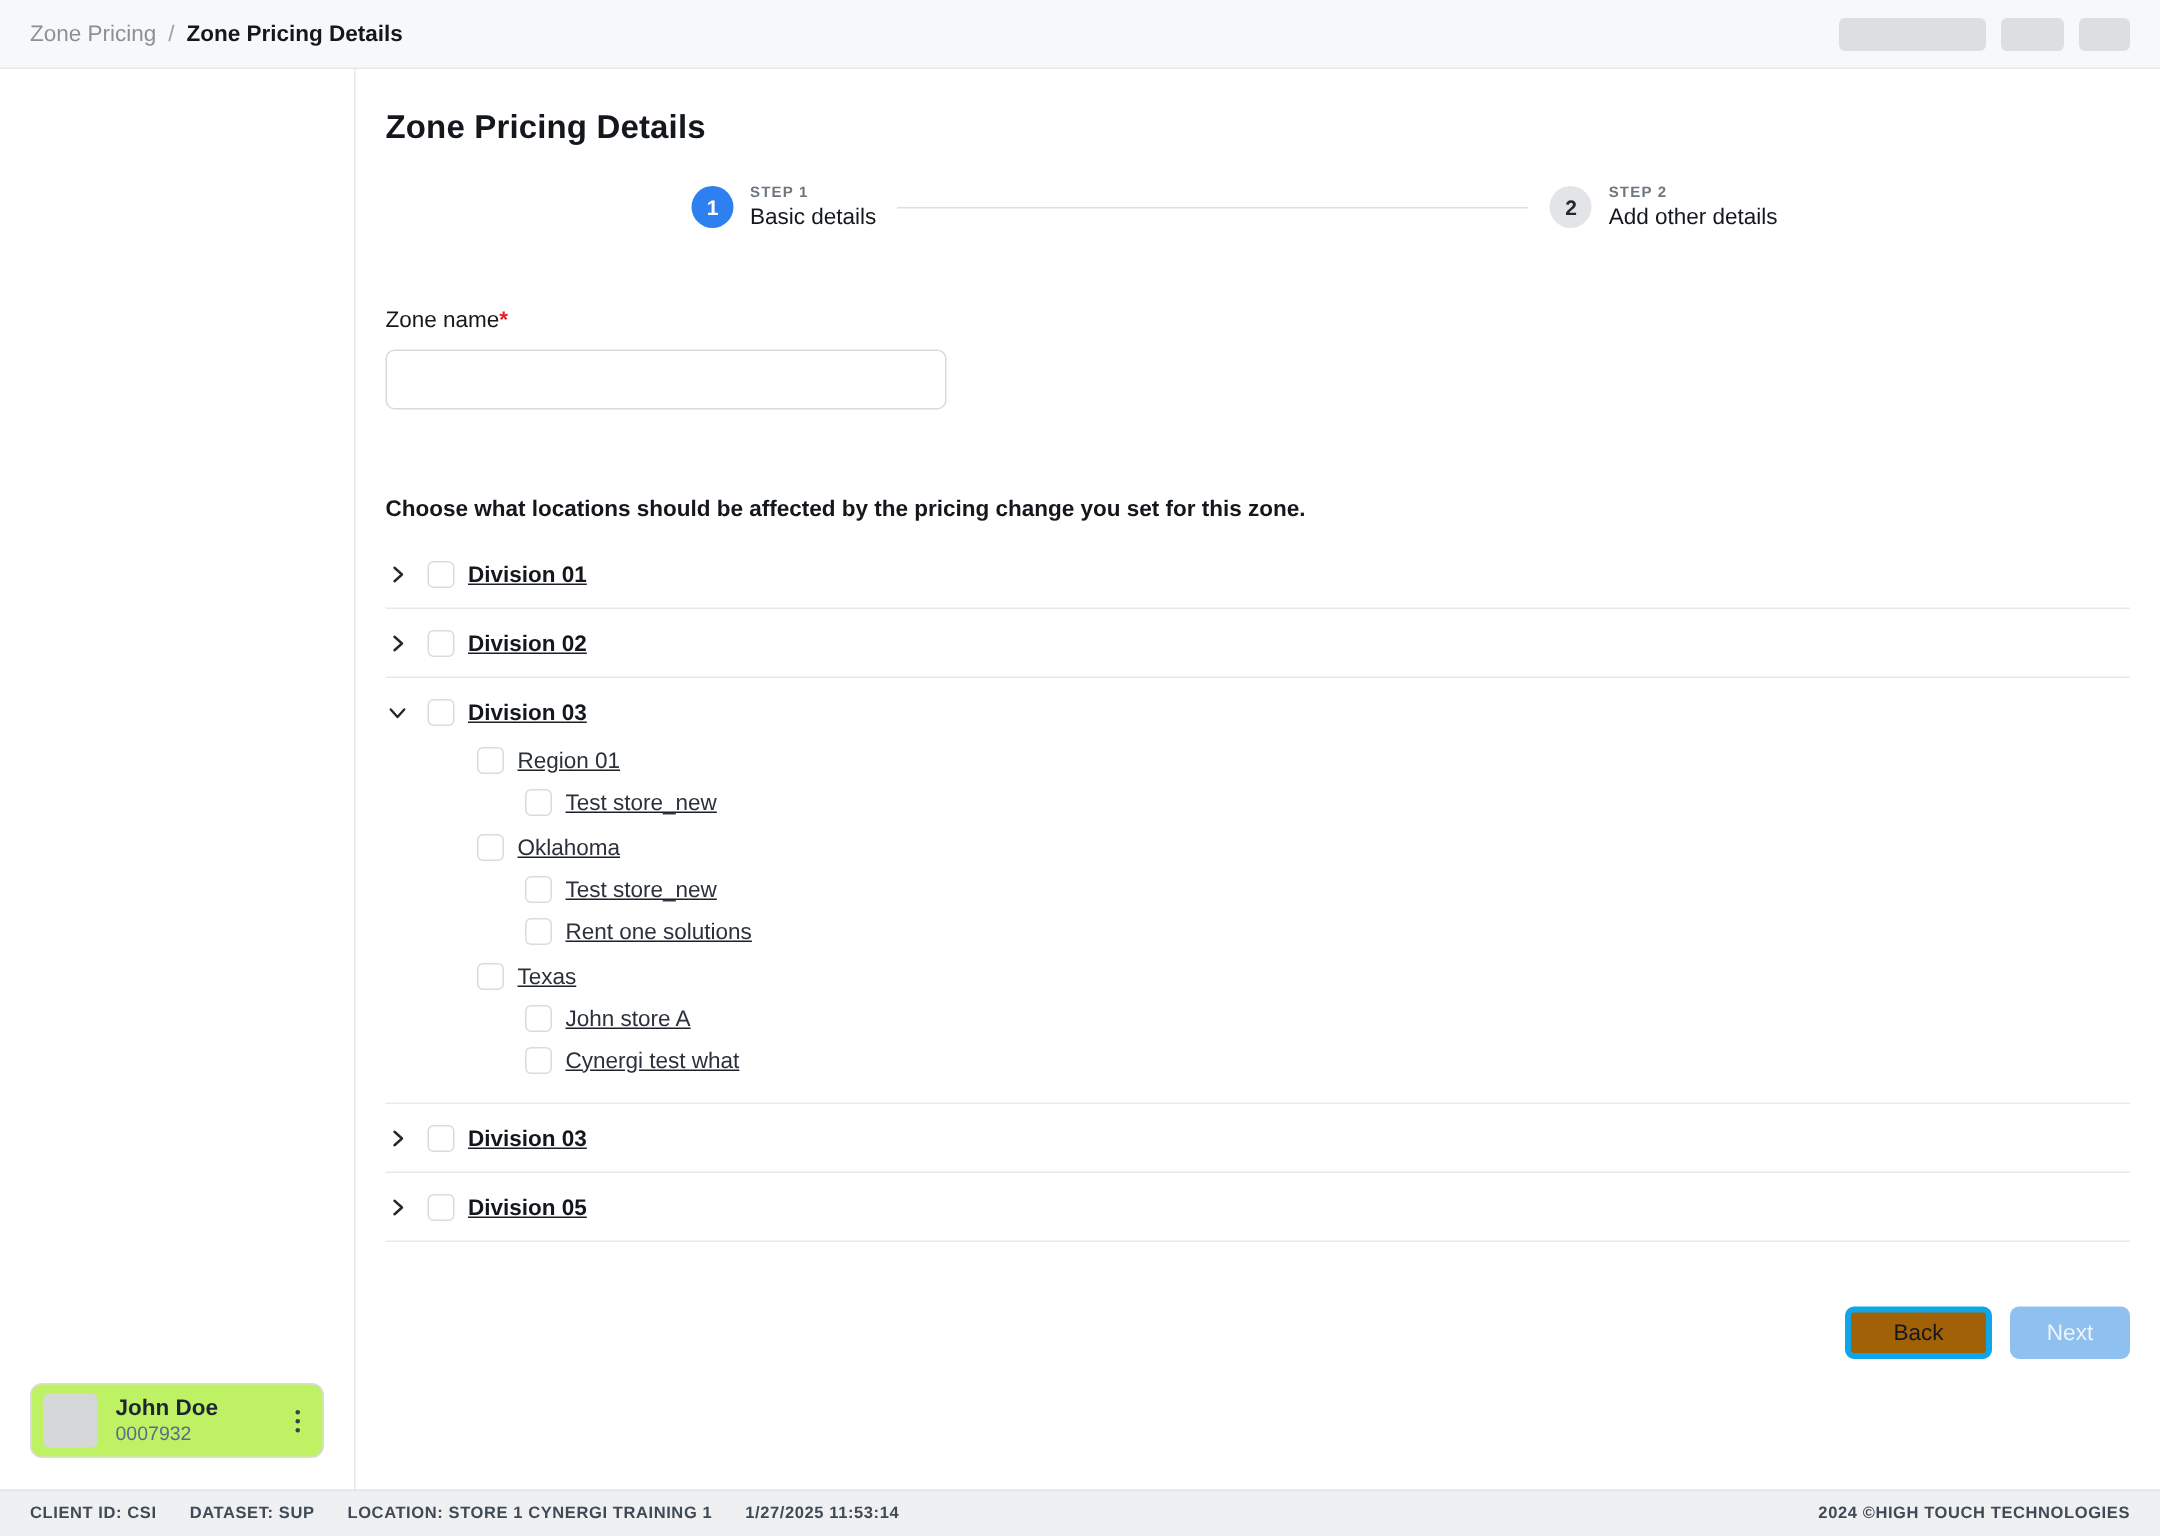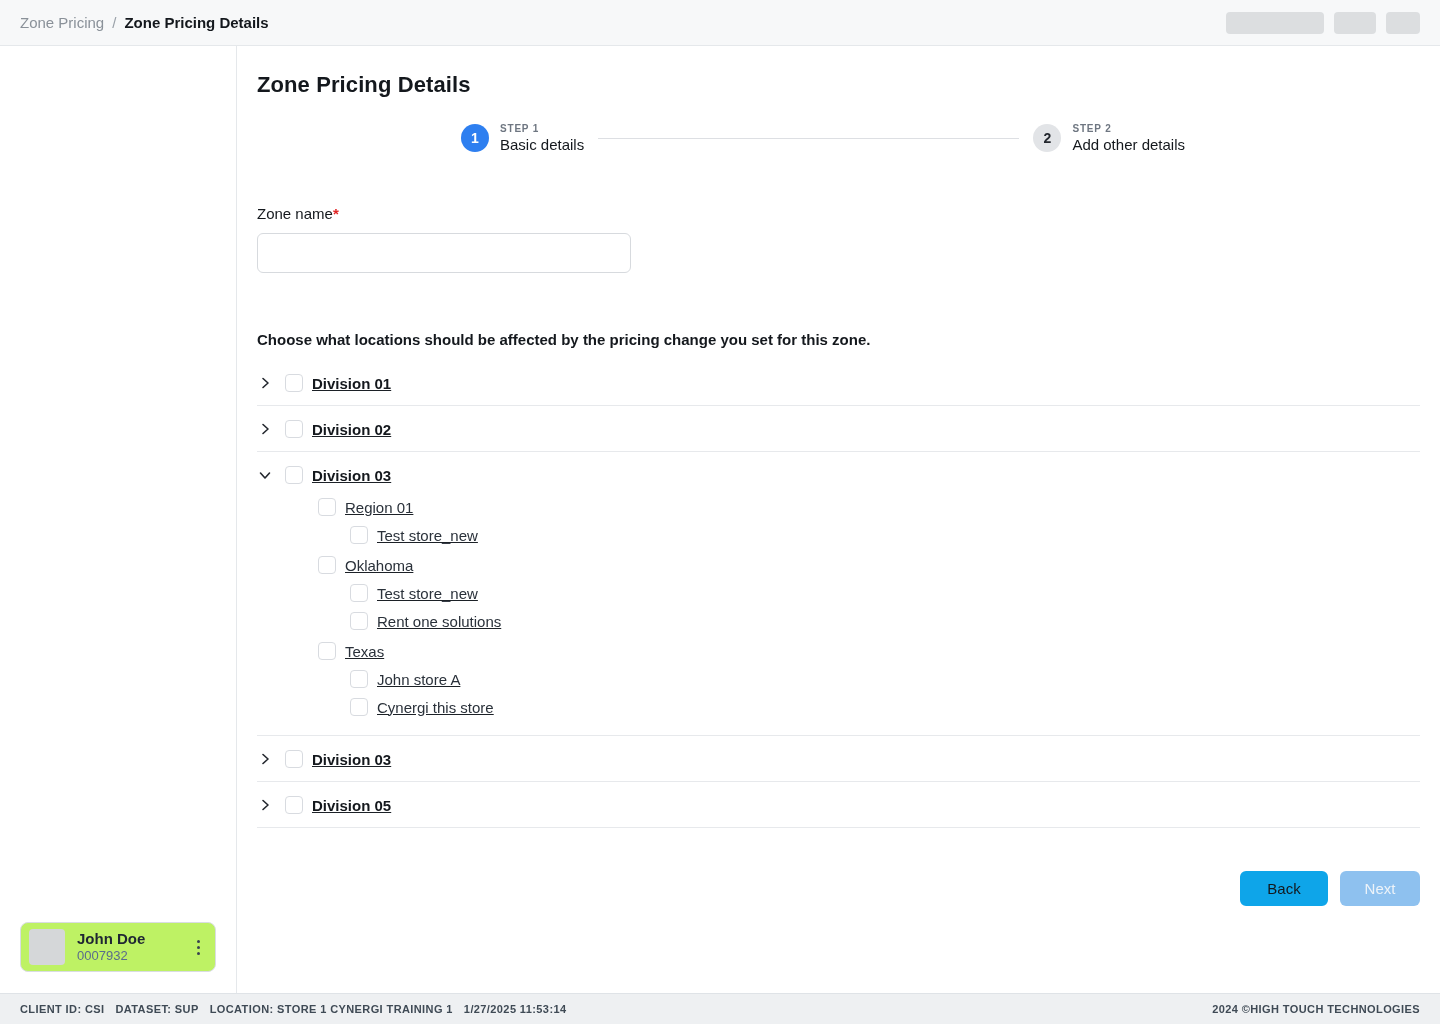--- a/index.html
+++ b/index.html
@@ -69,29 +69,29 @@
   .children { padding-top:2px; }
   .region-row { margin-left:61px; margin-top:12px;align-items:center; }
   .store-row { margin-left:93px; margin-top:10px; }
   .region-label, .store-label { font-size:15px; color:#2a313a; }
   .region-group { margin-bottom:6px; }
 
   
   .actions { display:flex; justify-content:flex-end; gap:12px; margin-top:43px; }
   .btn { height:35px; border-radius:6px; font-size:15px; cursor:pointer;
     font-family:"Liberation Sans", sans-serif; }
-  .btn-back { width:88px; background:#0ea5e9; border:4px solid #0ea5e9; color:#14181d; }
+  .btn-back { width:98px; background:#a16207; border:4px solid #0ea5e9; color:#14181d; }
   .btn-next { width:80px; background:#8ec1ef; border:none; color:#edf3f9; }
 
   
   .statusbar { position:absolute; left:0; bottom:0; width:1440px; height:31px;
     background:#eef0f2; border-top:1px solid #dfe3e7; display:flex; align-items:center;
     justify-content:space-between; padding:0 20px; font-size:11px; font-weight:700;
     letter-spacing:.4px; color:#3f4a55; }
-  .status-left { display:flex; align-items:flex-start; gap:11px; }
+  .status-left { display:flex; align-items:flex-start; gap:22px; }
 </style>
 </head>
 <body>
 
 <header class="topbar">
   <nav class="breadcrumb">
     <span class="crumb-parent">Zone Pricing</span>
     <span class="crumb-sep">/</span>
     <span class="crumb-current">Zone Pricing Details</span>
   </nav>
@@ -209,21 +209,21 @@
               <div class="row region-row">
                 <span class="cb"></span>
                 <span class="region-label">Texas</span>
               </div>
               <div class="row store-row">
                 <span class="cb"></span>
                 <span class="store-label">John store A</span>
               </div>
               <div class="row store-row">
                 <span class="cb"></span>
-                <span class="store-label">Cynergi this store</span>
+                <span class="store-label">Cynergi test what</span>
               </div>
             </div>
           </div>
         </div>
         <div class="division">
           <div class="row">
             <button class="chev">
               <svg width="16" height="16" viewBox="0 0 16 16" fill="none">
                 <path d="M6 3.5l5 4.5-5 4.5" stroke="#23272e" stroke-width="1.6" stroke-linecap="round" stroke-linejoin="round"></path>
               </svg>

